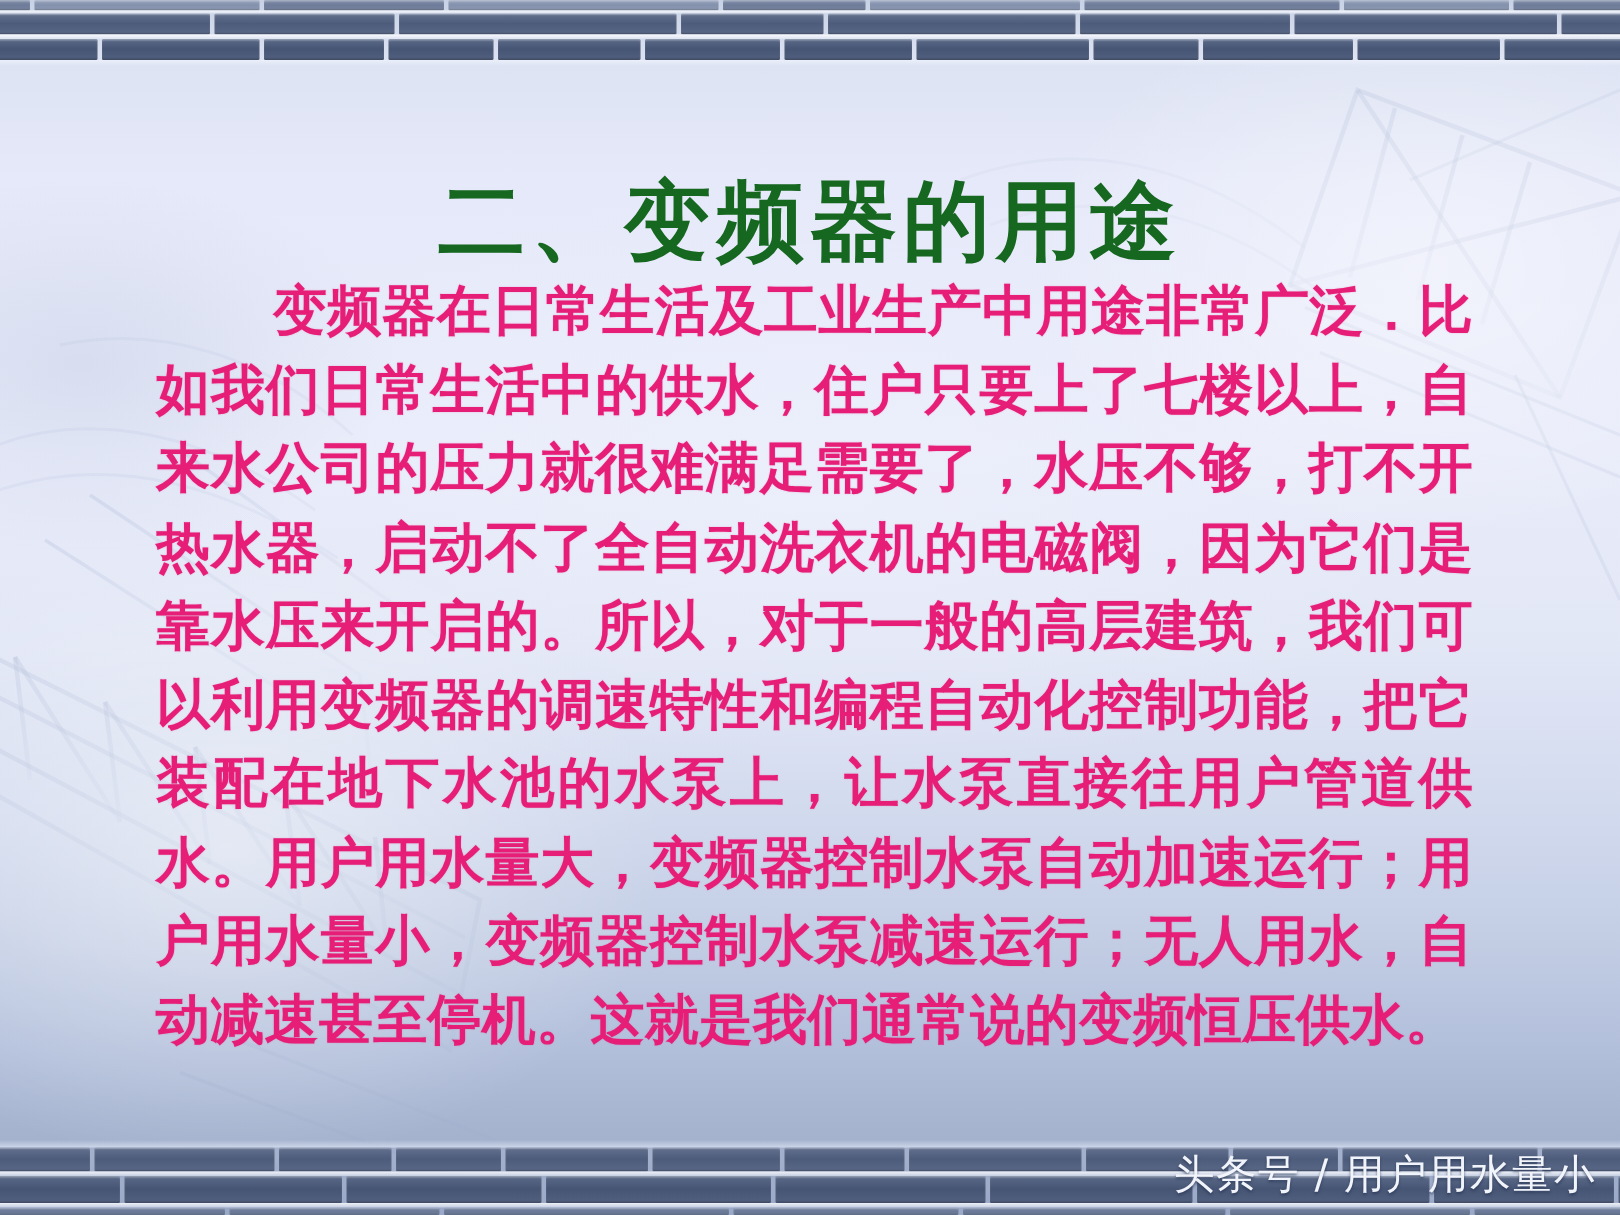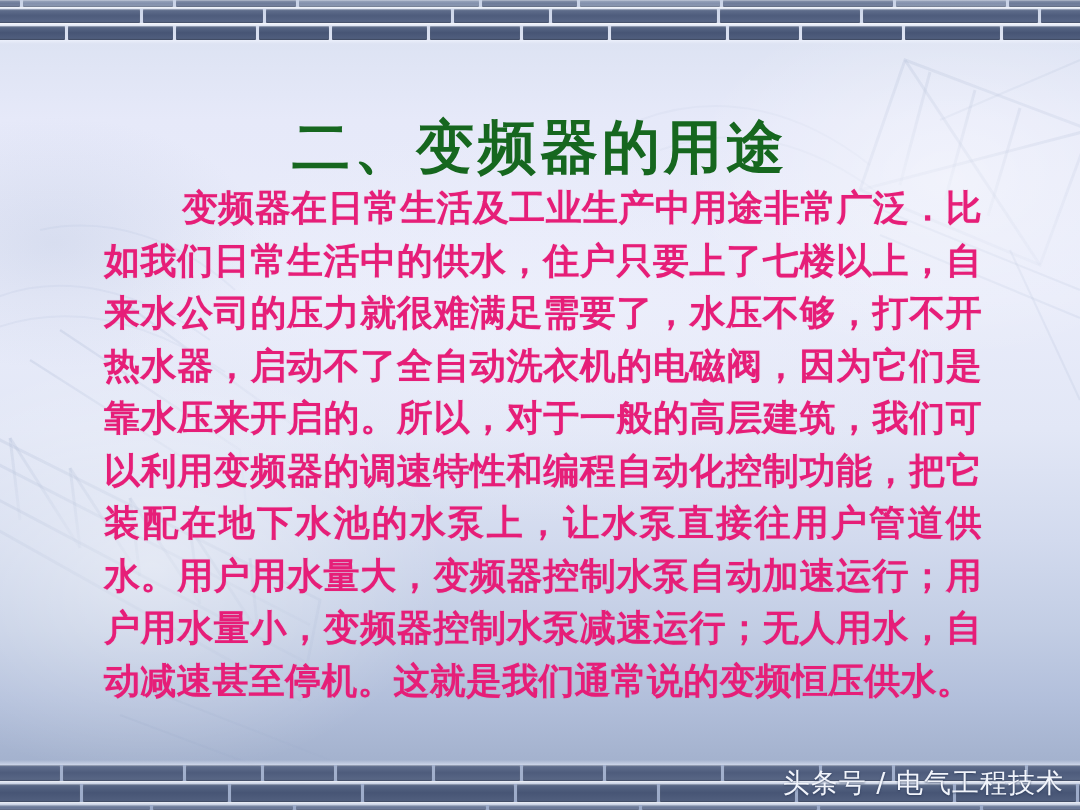--- a/index.html
+++ b/index.html
@@ -308,15 +308,15 @@
   </div>
 
   <div class="content">
 
     <h1 class="slide-title">二、变频器的用途</h1>
 
     <div class="body-block">
       <p class="body-text">变频器在日常生活及工业生产中用途非常广泛．比如我们日常生活中的供水，住户只要上了七楼以上，自来水公司的压力就很难满足需要了，水压不够，打不开热水器，启动不了全自动洗衣机的电磁阀，因为它们是靠水压来开启的。所以，对于一般的高层建筑，我们可以利用变频器的调速特性和编程自动化控制功能，把它装配在地下水池的水泵上，让水泵直接往用户管道供水。用户用水量大，变频器控制水泵自动加速运行；用户用水量小，变频器控制水泵减速运行；无人用水，自动减速甚至停机。这就是我们通常说的变频恒压供水。</p>
     </div>
 
-    <div class="watermark">头条号 / 电气工程技术</div>
+    <div class="watermark">头条号 / 用户用水量小</div>
   </div>
 </div>
 
 </body></html>

